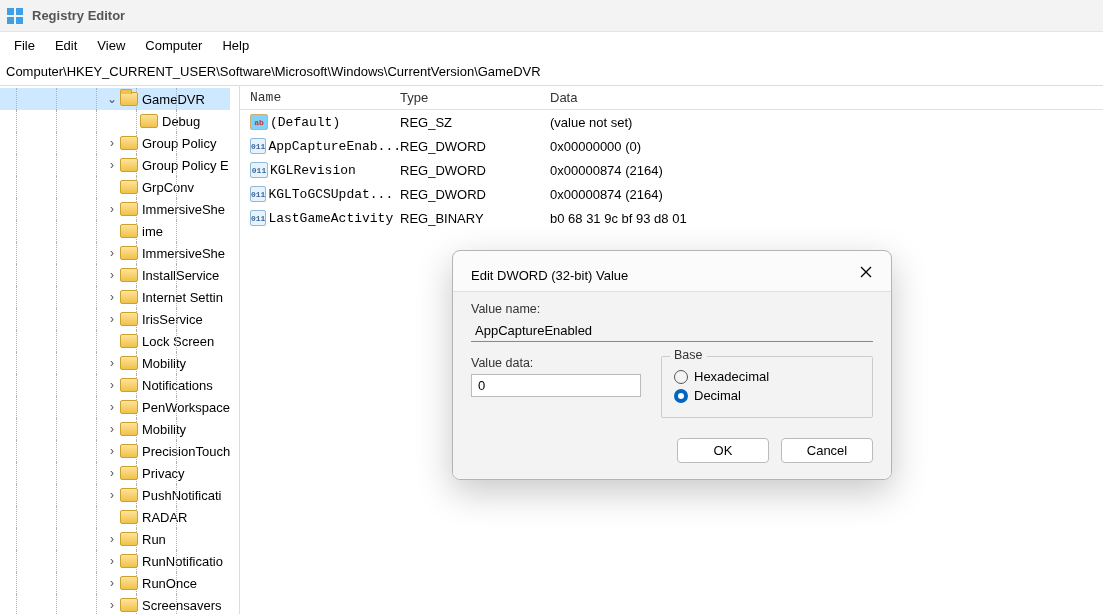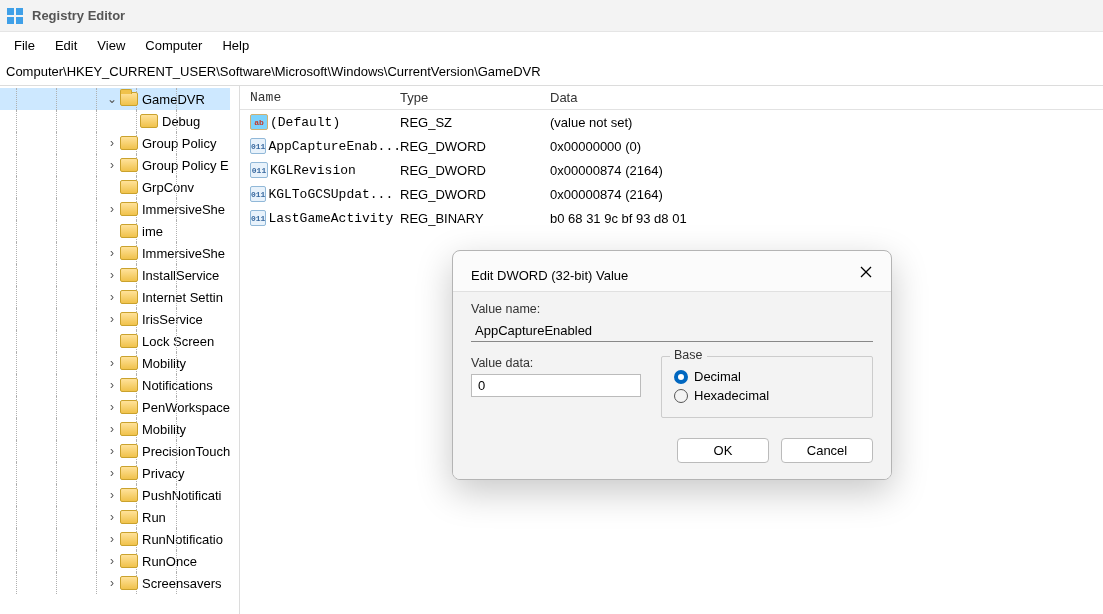--- a/index.html
+++ b/index.html
@@ -491,20 +491,31 @@
           <span class="folder"></span>
           <span>PushNotificati</span>
         </div>
         <div class="tree-row" style="position: relative;">
           <span class="vline" style="margin-left: 8px; position: absolute; left: 8px;"></span>
           <span class="vline" style="margin-left: 28px; position: absolute; left: 28px;"></span>
           <span class="vline" style="margin-left: 48px; position: absolute; left: 48px;"></span>
           <span class="vline" style="margin-left: 68px; position: absolute; left: 68px;"></span>
           <span class="vline" style="margin-left: 88px; position: absolute; left: 88px;"></span>
           <span class="spacer" style="width: 104px;"></span>
+          <span class="exp"></span>
+          <span class="folder"></span>
+          <span>RADAR</span>
+        </div>
+        <div class="tree-row" style="position: relative;">
+          <span class="vline" style="margin-left: 8px; position: absolute; left: 8px;"></span>
+          <span class="vline" style="margin-left: 28px; position: absolute; left: 28px;"></span>
+          <span class="vline" style="margin-left: 48px; position: absolute; left: 48px;"></span>
+          <span class="vline" style="margin-left: 68px; position: absolute; left: 68px;"></span>
+          <span class="vline" style="margin-left: 88px; position: absolute; left: 88px;"></span>
+          <span class="spacer" style="width: 104px;"></span>
           <span class="exp">›</span>
           <span class="folder"></span>
           <span>Run</span>
         </div>
         <div class="tree-row" style="position: relative;">
           <span class="vline" style="margin-left: 8px; position: absolute; left: 8px;"></span>
           <span class="vline" style="margin-left: 28px; position: absolute; left: 28px;"></span>
           <span class="vline" style="margin-left: 48px; position: absolute; left: 48px;"></span>
           <span class="vline" style="margin-left: 68px; position: absolute; left: 68px;"></span>
           <span class="vline" style="margin-left: 88px; position: absolute; left: 88px;"></span>
@@ -602,26 +613,26 @@
     <div class="field-label">Value name:</div>
     <input class="text-input" readonly="" value="AppCaptureEnabled" style="">
     <div class="row2">
       <div class="val-data-col">
         <div class="field-label">Value data:</div>
         <input class="val-data-input" value="0" style="">
       </div>
       <div class="base-group">
         <span class="legend">Base</span>
         <div class="radio-row">
+          <span class="radio-circle"></span>
+          <span>Hexadecimal</span>
+        </div>
+        <div class="radio-row">
           <span class="radio-circle checked"></span>
           <span>Decimal</span>
-        </div>
-        <div class="radio-row">
-          <span class="radio-circle"></span>
-          <span>Hexadecimal</span>
         </div>
       </div>
     </div>
     <div class="dialog-buttons">
       <button class="dlg-btn">OK</button>
       <button class="dlg-btn">Cancel</button>
     </div>
   </div>
 </div>
 

